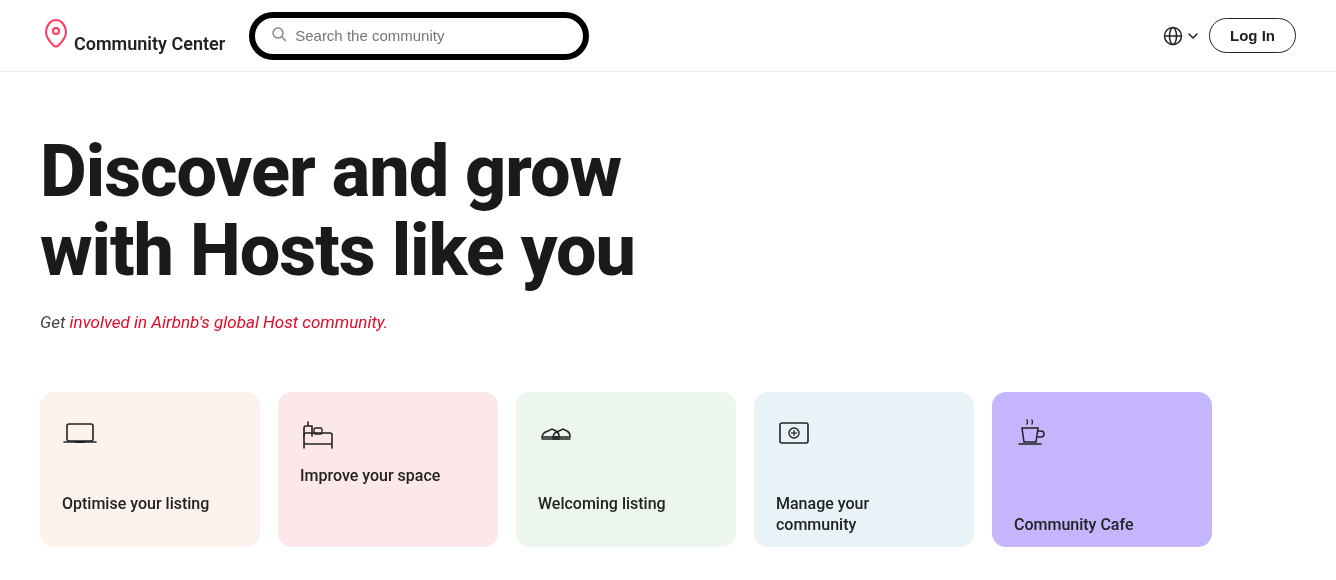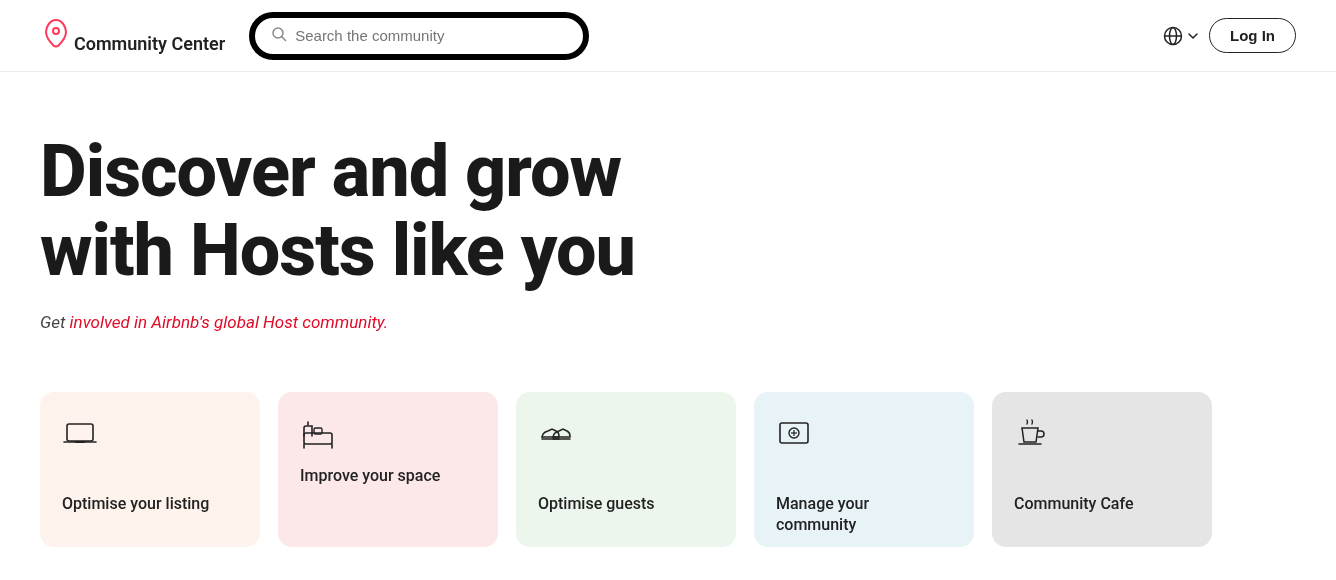--- a/index.html
+++ b/index.html
@@ -120,21 +120,21 @@
       font-size: 16px;
       font-weight: 500;
       color: #222;
       line-height: 1.35;
     }
 
     .card-optimise { background: #fdf3ec; }
     .card-improve  { background: #fce8e8; gap: 8px; }
     .card-welcoming{ background: #edf6ed; }
     .card-manage   { background: #e8f3f8; }
-    .card-cafe     { background: #e5e5e5; }
+    .card-cafe     { background: #c4b5fd; justify-content: space-between; }
 
     
     .icon-svg { width: 36px; height: 36px; }
   </style>
 </head>
 <body>
 
 <header class="header">
   <a class="logo-area" href="#">
     <span class="logo-icon">
@@ -210,21 +210,21 @@
     <span class="card-icon">
       <svg class="icon-svg" viewBox="0 0 36 36" fill="none" xmlns="http://www.w3.org/2000/svg">
 
         <path d="M4 22c0-3 2-6 6-7l4-2 4 2c2 1 3 3 3 5v1H4v1z" stroke="#222" stroke-width="1.5" fill="none"></path>
 
         <path d="M15 22c0-3 2-6 6-7l4-2 4 2c2 1 3 3 3 5v1H15v1z" stroke="#222" stroke-width="1.5" fill="none"></path>
         <line x1="4" y1="23" x2="21" y2="23" stroke="#222" stroke-width="1.5" stroke-linecap="round"></line>
         <line x1="15" y1="23" x2="32" y2="23" stroke="#222" stroke-width="1.5" stroke-linecap="round"></line>
       </svg>
     </span>
-    <span class="card-label">Optimise guests</span>
+    <span class="card-label">Welcoming listing</span>
   </div>
 
   <div class="card card-manage">
     <span class="card-icon">
       <svg class="icon-svg" viewBox="0 0 36 36" fill="none" xmlns="http://www.w3.org/2000/svg">
         <rect x="4" y="7" width="28" height="20" rx="2" stroke="#222" stroke-width="1.6" fill="none"></rect>
         <circle cx="18" cy="17" r="5" stroke="#222" stroke-width="1.4" fill="none"></circle>
         <line x1="15" y1="17" x2="21" y2="17" stroke="#222" stroke-width="1.2"></line>
         <line x1="18" y1="14" x2="18" y2="20" stroke="#222" stroke-width="1.2"></line>
       </svg>

